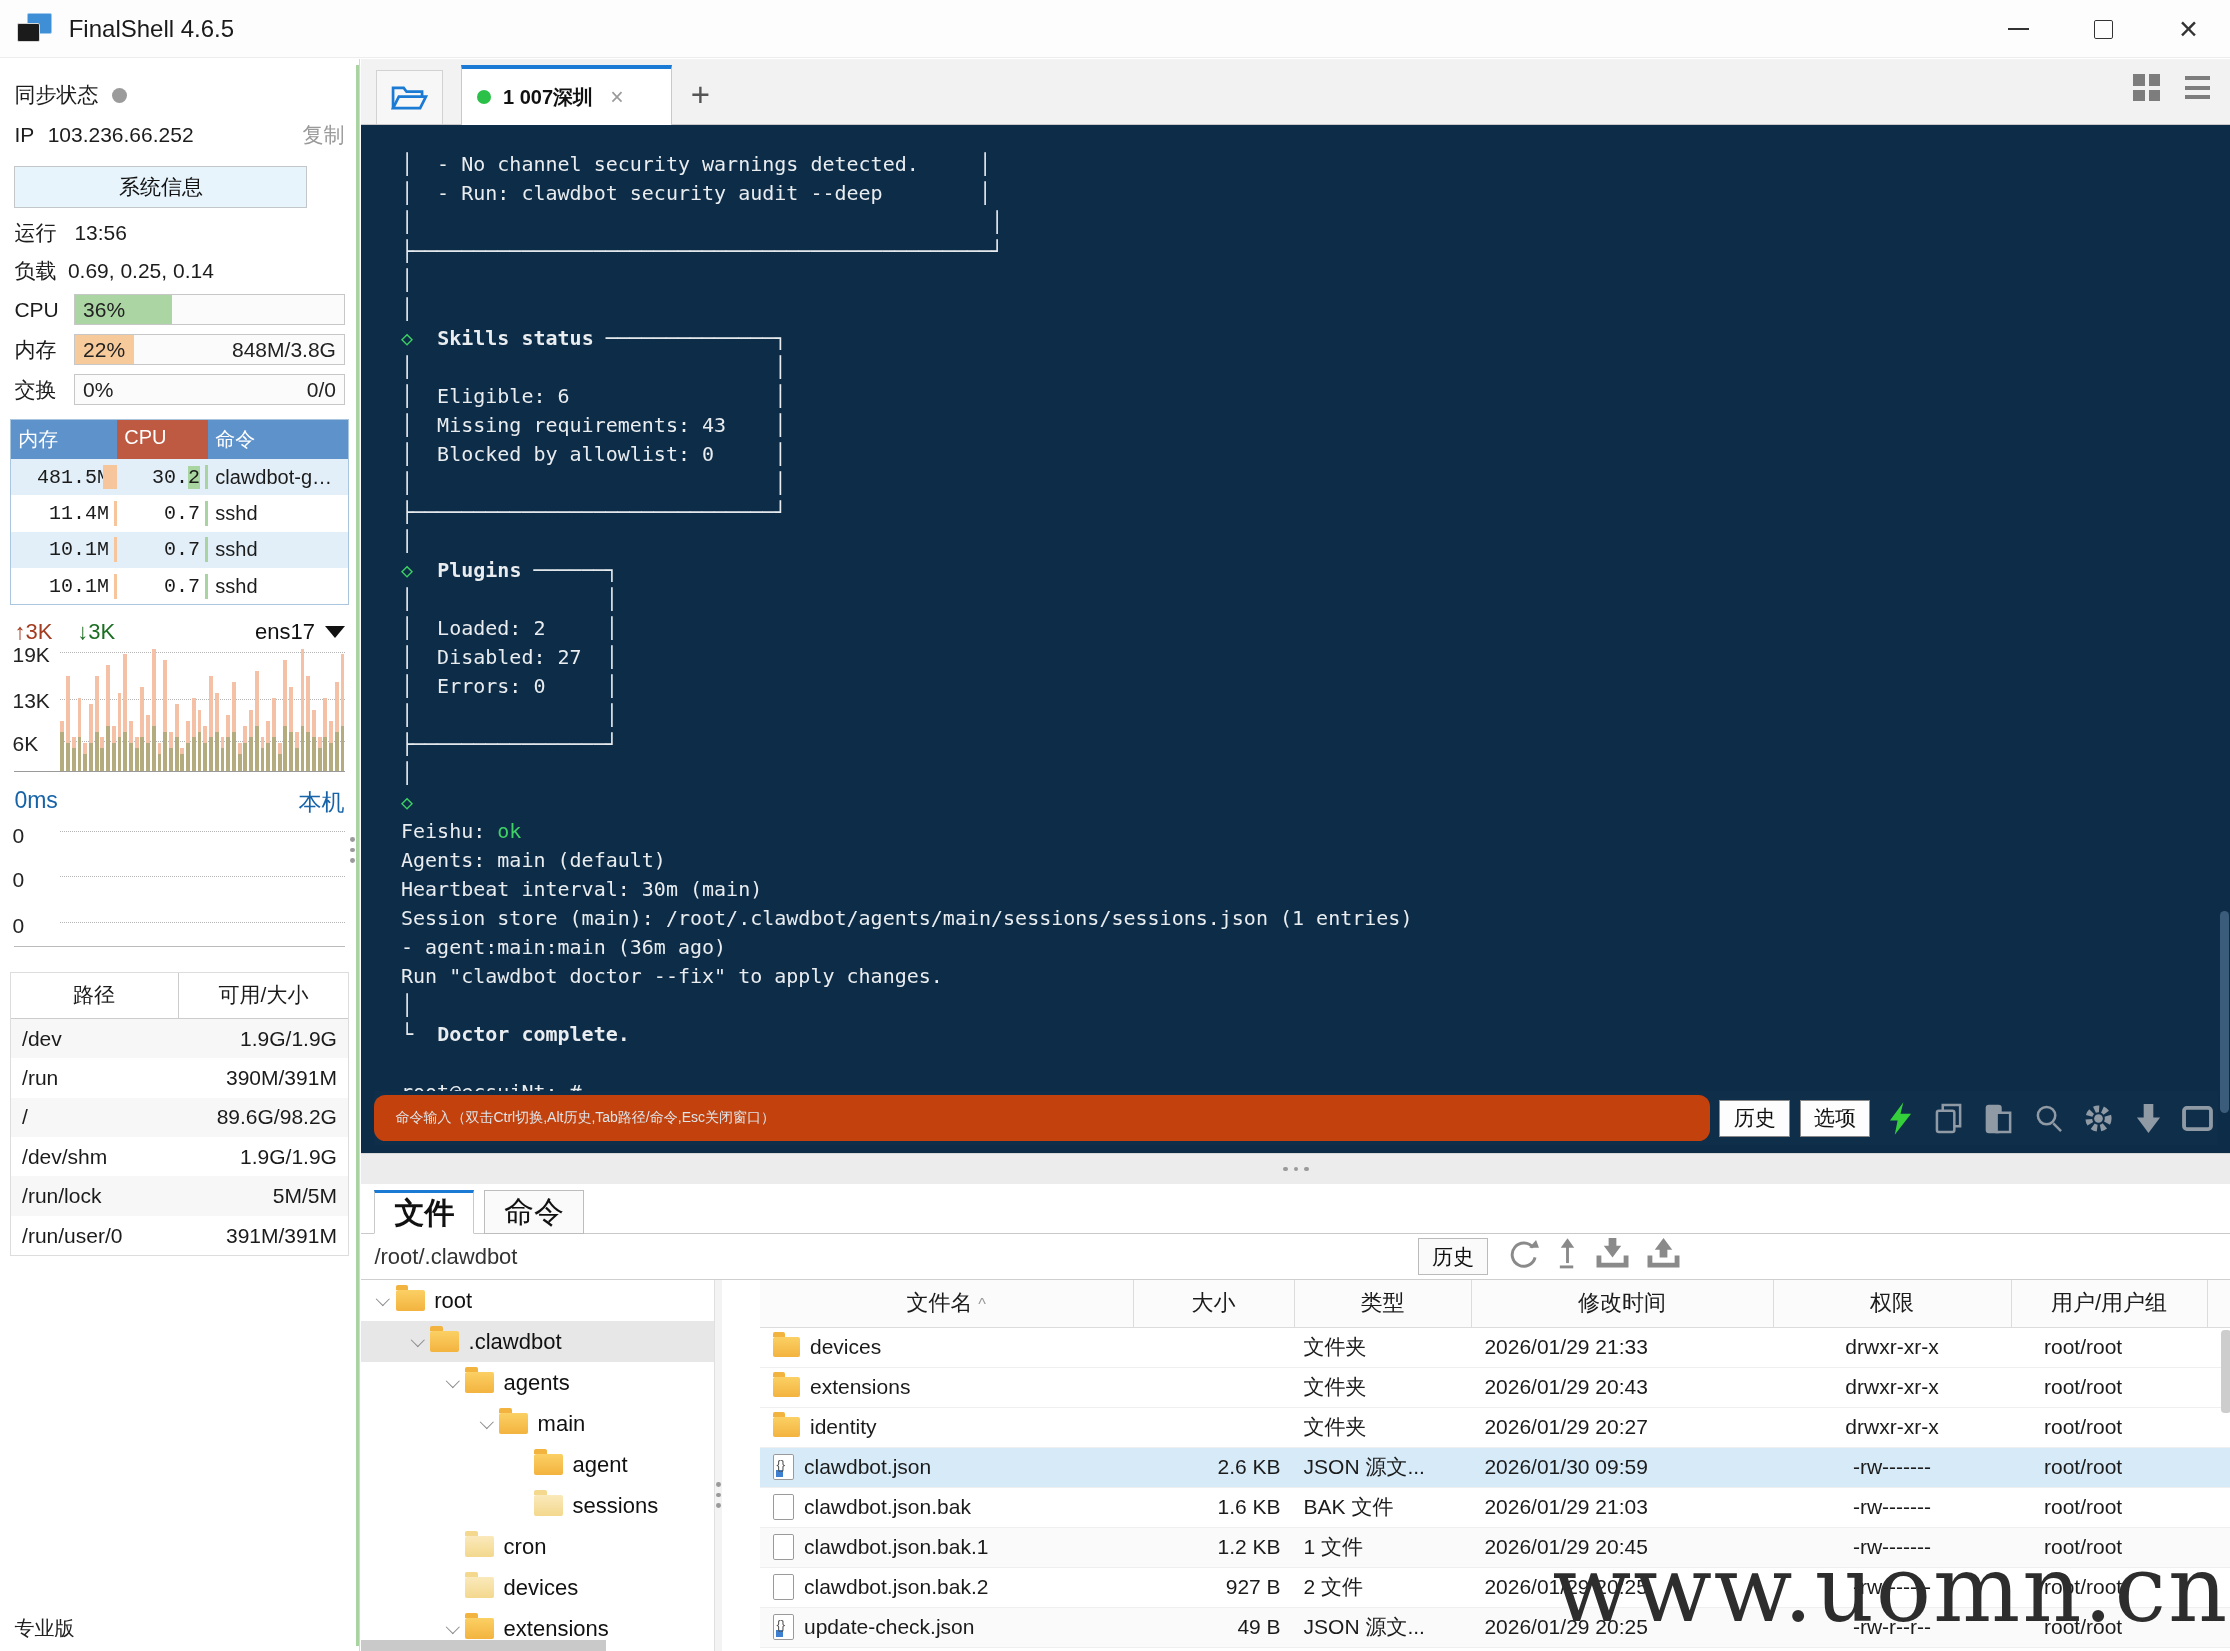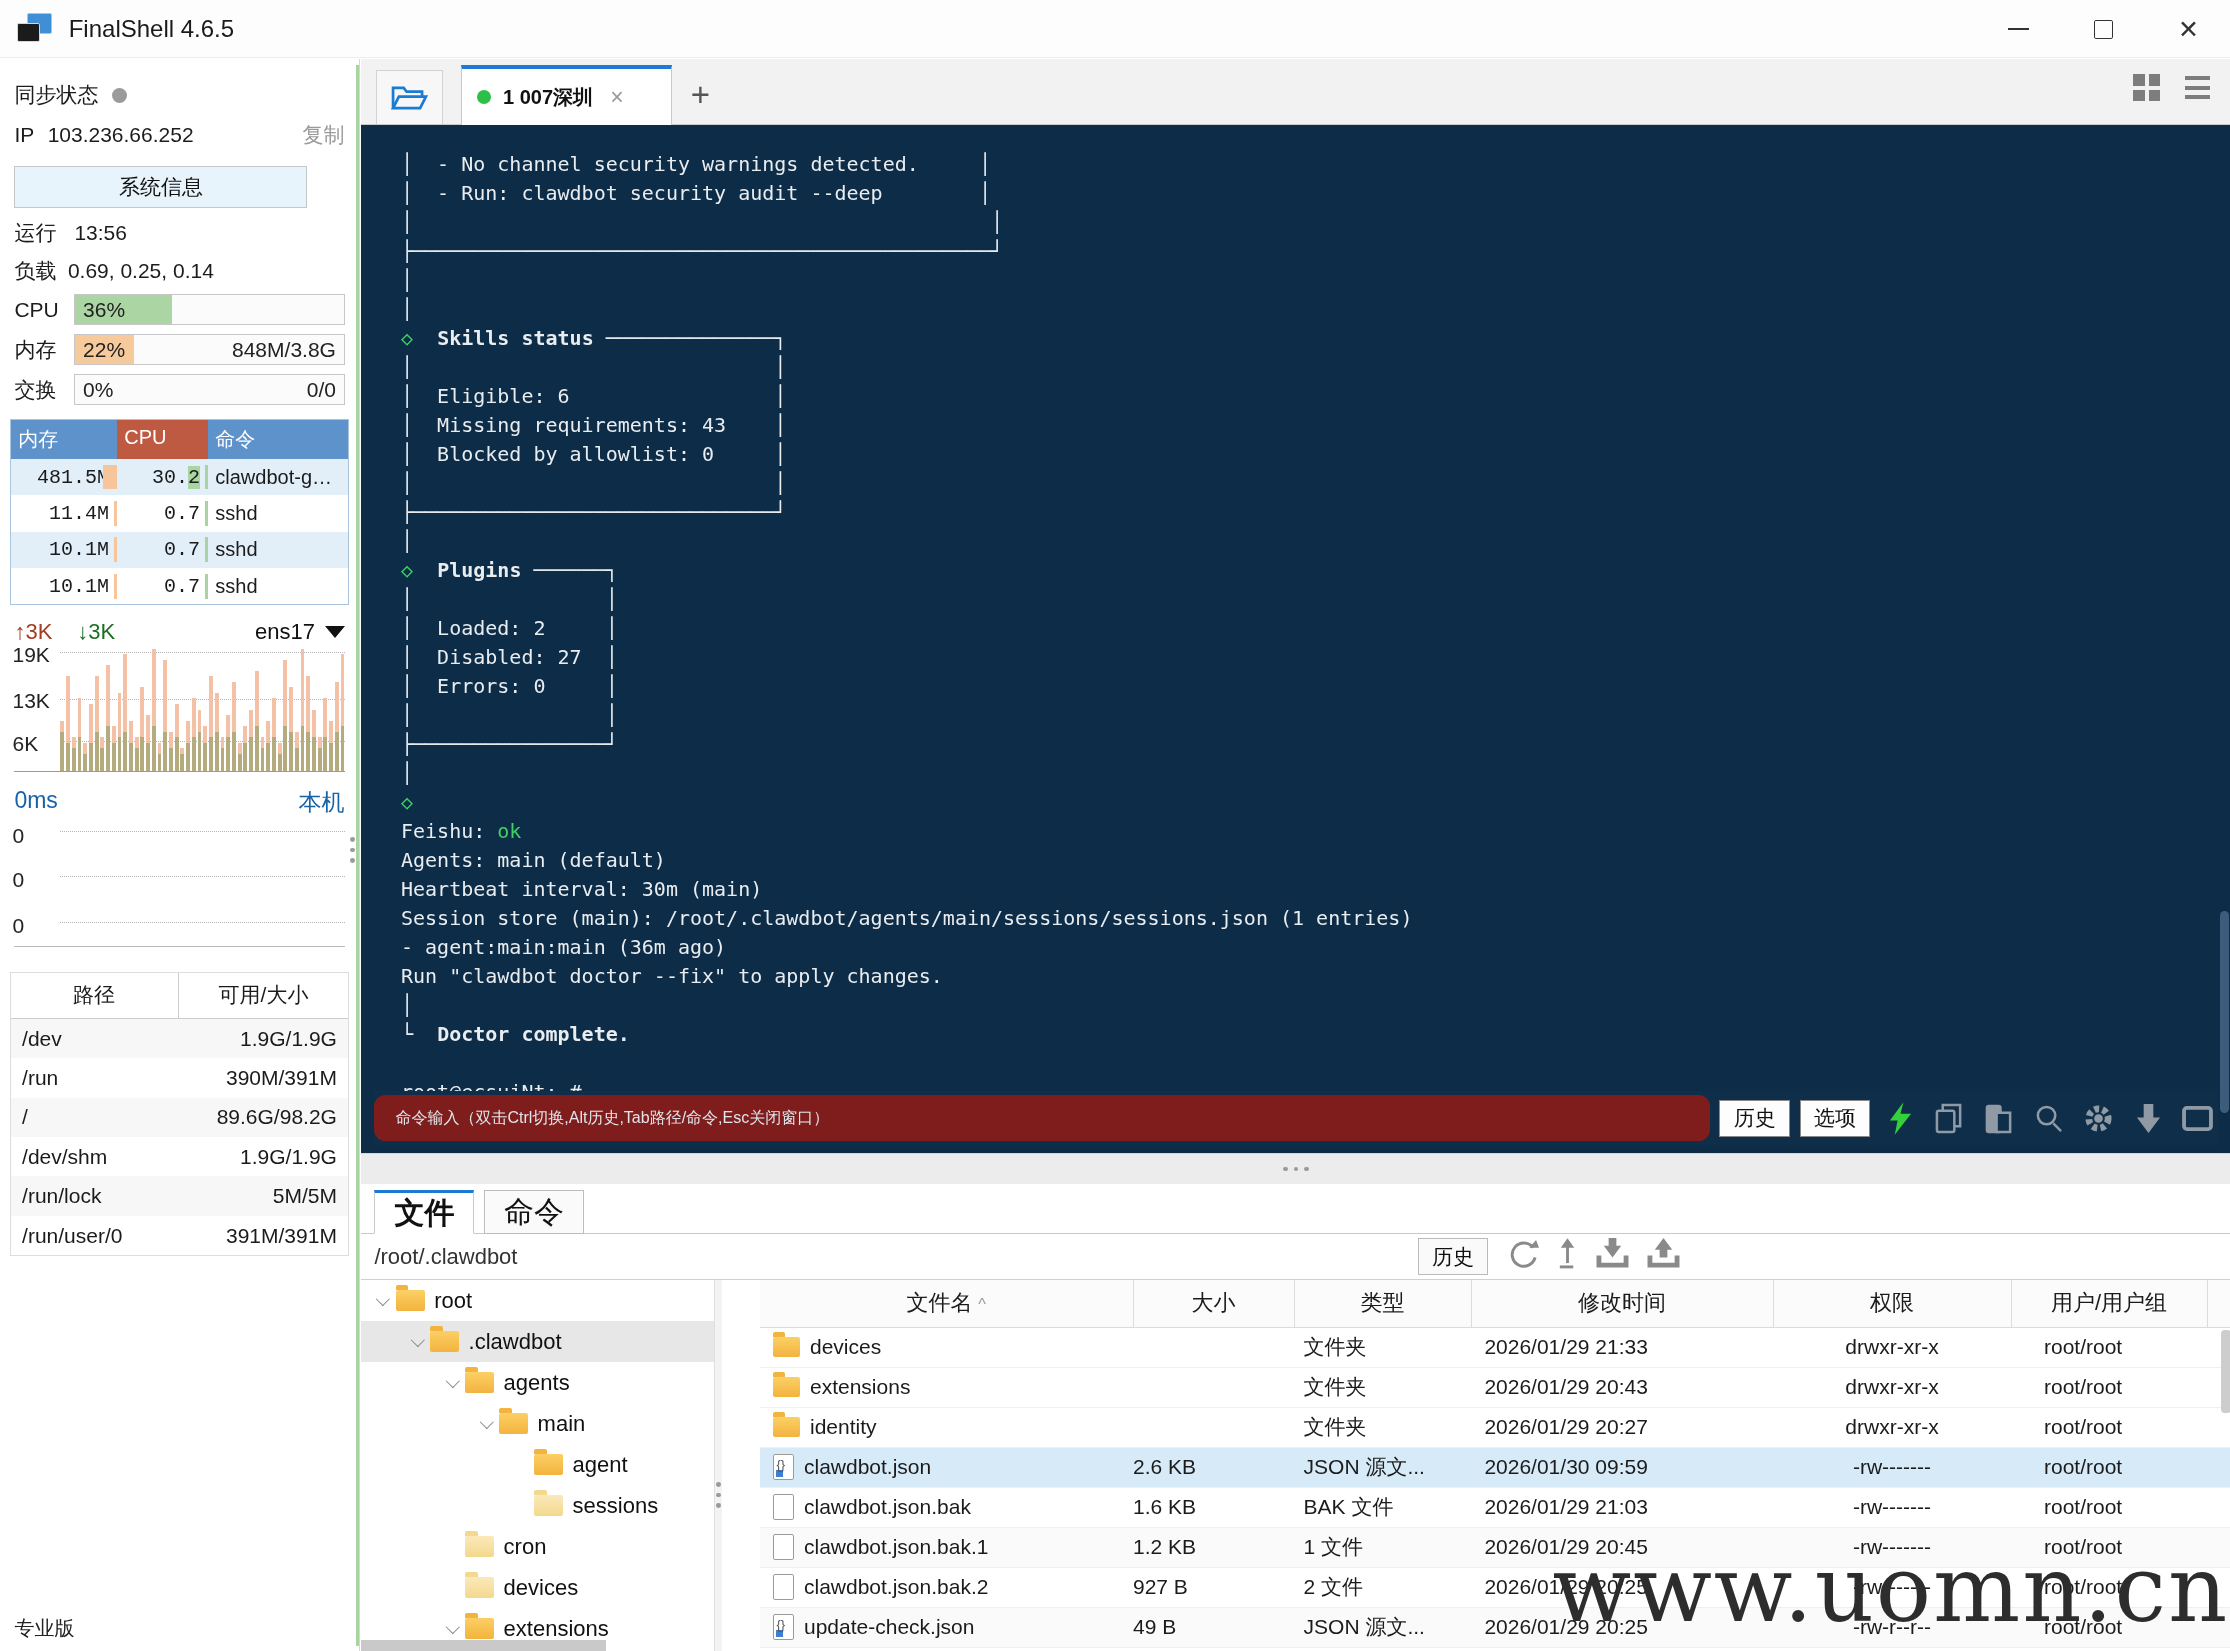--- a/index.html
+++ b/index.html
@@ -105,22 +105,22 @@
   
   .terminal { position:relative; height:1028px; background:#0d2c47; overflow:hidden; }
   .term-pre { position:absolute; left:40px; top:25px; font-family:"DejaVu Sans Mono", monospace;
     font-size:20px; line-height:29px; color:#e9edf0; white-space:pre; }
   .tline span.c-g { color:#3ed164; }
   .tline span.c-b { font-weight:bold; }
   .term-scroll { position:absolute; right:1.9px; top:786px; width:9.6px; height:202px; background:#3b5c7b; border-radius:4.8px; }
 
   .cmdbar { position:absolute; left:13.4px; right:13.4px; bottom:7.7px; height:54px; background:#0f2e4a;
     display:flex; align-items:center; gap:9.6px; }
-  .cmdinput { flex:1; height:46px; background:#7f1d1d; border-radius:11.5px; display:flex; align-items:center;
-    padding:0 21px; color:#dfe5ea; font-size:16px; }
+  .cmdinput { flex:1; height:46px; background:#c2410c; border-radius:11.5px; display:flex; align-items:center;
+    padding:0 21px; color:#dfe5ea; font-size:14px; }
   .cbtn { height:37px; padding:0 13.4px; background:#fdfdfd; border:1px solid #888; color:#111;
     display:flex; align-items:center; font-size:21px; }
   .cicon { width:40px; height:38px; display:flex; align-items:center; justify-content:center; }
 
   
   .hsplit { height:31px; background:#ececec; border-top:1px solid #d7d7d7; display:flex; align-items:center; justify-content:center; }
 
   
   .fm { position:relative; height:468px; background:#fff; }
   .fm-tabs { position:relative; height:50px; background:#fff; border-bottom:1px solid #c9c9c9; display:flex; align-items:flex-end; padding-left:13.4px; }
@@ -144,21 +144,21 @@
   .tree-sash { position:absolute; left:354px; top:0; bottom:0; width:6.7px; background:#f3f3f3; }
 
   .ftbl { flex:1; position:relative; font-size:21px; color:#1b1b1b; overflow:hidden; }
   table.files { width:100%; border-collapse:collapse; table-layout:fixed; }
   .files th { height:47px; font-weight:normal; background:#fbfbfb; border:1px solid #dcdcdc; border-top:none; font-size:22px; }
   .files th:first-child { border-left:none; }
   .files td { height:40px; border-bottom:1px solid #efefef; white-space:nowrap; overflow:hidden; text-overflow:ellipsis; }
   .files tr.zebra { background:#fafafa; }
   .files tr.selected { background:#d6eaf8; }
   .namecell { display:flex; align-items:center; padding-left:13.4px; gap:9.6px; }
-  .sizecell { text-align:left; padding-right:13.4px; }
+  .sizecell { text-align:right; padding-right:13.4px; }
   .typecell { padding-left:9.6px; }
   .mtimecell { padding-left:13.4px; }
   .permcell { text-align:center; }
   .ownercell { padding-left:33px; }
   .fticon { flex:0 0 auto; }
   .ficon-folder { width:27px; height:20px; background:linear-gradient(#fbd064,#f3b33f); border-radius:1.9px; position:relative; }
   .ficon-folder::before { content:""; position:absolute; left:0; top:-4.8px; width:11.5px; height:4.8px; background:#f3b33f; border-radius:1.9px 1.9px 0 0; }
   .ficon-page { width:21px; height:26px; background:#fff; border:1px solid #9a9a9a; border-radius:1.9px; position:relative; }
   .ficon-page.json::after { content:"{}"; position:absolute; left:2px; top:2px; font-size:13px; color:#555; }
   .ficon-page.json::before { content:""; position:absolute; left:1.9px; bottom:1.9px; width:6.7px; height:6.7px; background:#3d7fd0; }

